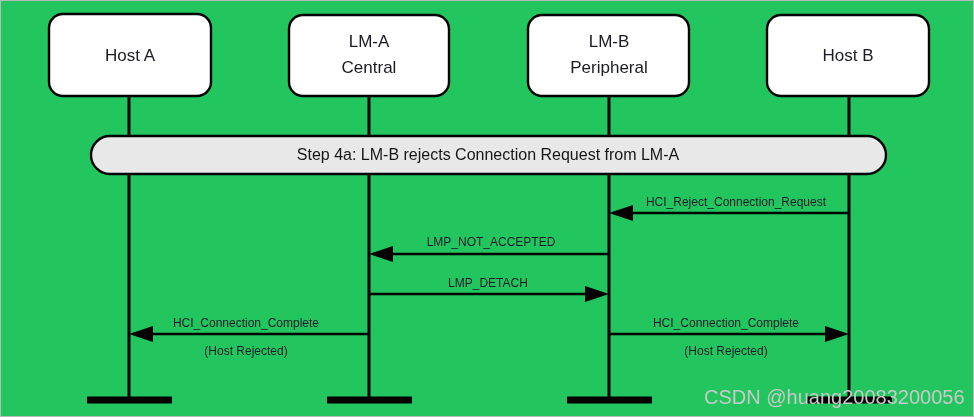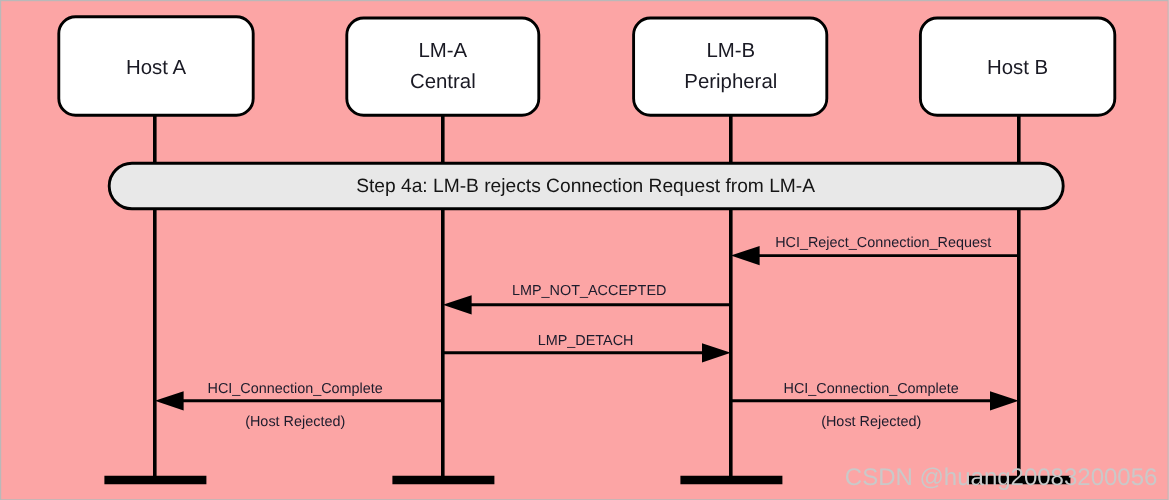--- a/index.html
+++ b/index.html
@@ -8,21 +8,21 @@
     padding: 0;
     background: #ffffff;
   }
   body {
     font-family: "Liberation Sans", sans-serif;
   }
   #canvas {
     position: relative;
     width: 974px;
     height: 417px;
-    background: #fca5a5;
+    background: #22c55e;
     border: 1px solid #b9b9b9;
     box-sizing: border-box;
     overflow: hidden;
   }
   #diagram-svg {
     position: absolute;
     left: 0;
     top: 0;
     width: 974px;
     height: 417px;

